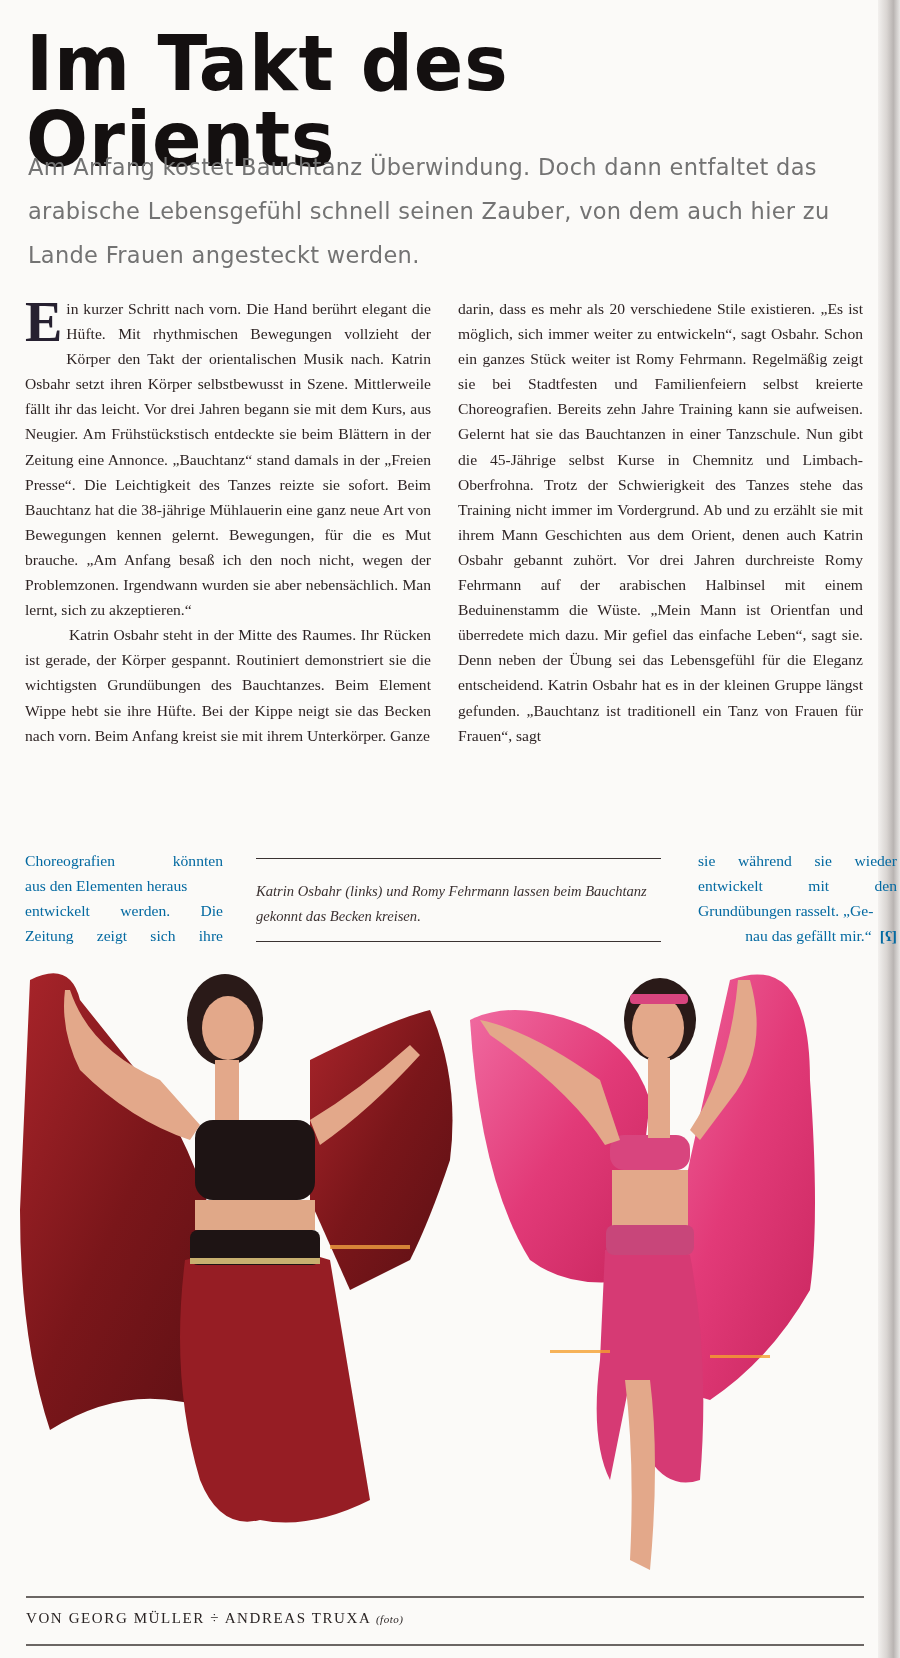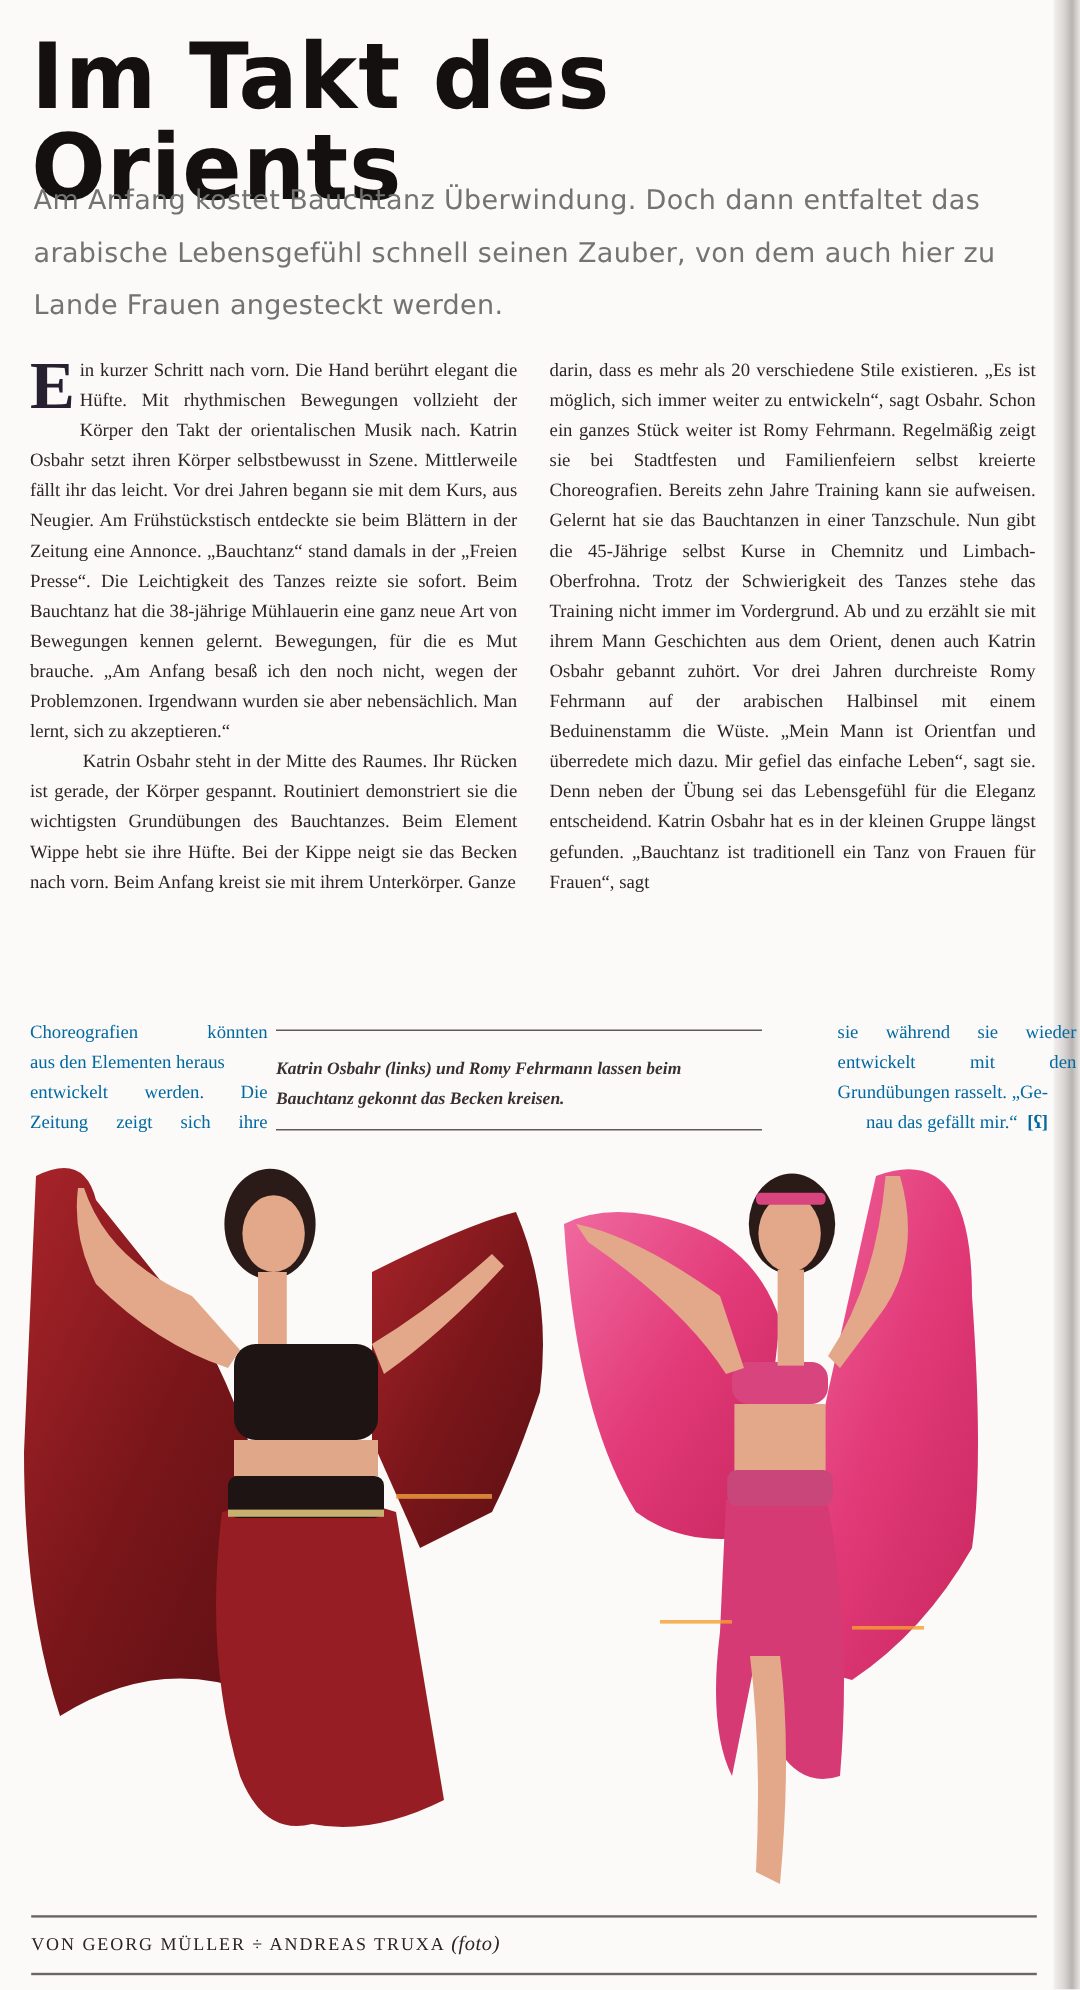--- a/index.html
+++ b/index.html
@@ -42,44 +42,44 @@
     font-family: "Liberation Serif", serif;
   }
 
   .narrow {
     position: absolute; font-size: 15.6px; line-height: 25.1px; text-align: justify;
     color: #0369a1;
   }
   .narrow-left { left: 25px; top: 848px; width: 198px; }
   .narrow-right { left: 664px; top: 848px; width: 199px; margin-left: 34px; }
   .narrow div { text-align-last: justify; white-space: nowrap; display: flex; justify-content: space-between; }
-  .narrow div.last { text-align-last: left; justify-content: center; gap: 4px; }
+  .narrow div.last { text-align-last: left; justify-content: flex-end; gap: 4px; }
 
   .caption-box {
-    position: absolute; left: 230px; top: 858px; width: 405px; height: 84px;
-    border-top: 1.5px solid #3a3232; border-bottom: 1.5px solid #3a3232; font-weight: bold;
+    position: absolute; left: 256px; top: 858px; width: 405px; height: 84px;
+    border-top: 1.5px solid #3a3232; border-bottom: 1.5px solid #3a3232;
   }
   .caption-text {
     position: absolute; left: 0; top: 20px; width: 405px;
     font-style: italic; font-size: 14.6px; line-height: 25px; color: #3a3030;
   }
 
   .end-mark { font-weight: 700; margin-left: 4px; }
 
   .photo {
     position: absolute; left: 10px; top: 960px; width: 860px; height: 640px;
   }
 
   .byline-rule { position: absolute; left: 26px; width: 838px; height: 0; border-top: 2px solid #6b6664; }
   .byline {
     position: absolute; left: 26px; top: 1610px;
     font-size: 15px; letter-spacing: 1.6px; color: #2a2424;
     text-transform: uppercase;
   }
-  .byline .foto { text-transform: none; font-style: italic; font-size: 17px; letter-spacing: 0.5px; }
+  .byline .foto { text-transform: none; font-style: italic; font-size: 11px; letter-spacing: 0.5px; }
 </style>
 </head>
 <body>
 
 <div class="right-edge"></div>
 
 <h1 class="headline">Im Takt des Orients</h1>
 
 <p class="lead">Am Anfang kostet Bauchtanz Überwindung. Doch dann entfaltet das arabische Lebensgefühl schnell seinen Zauber, von dem auch hier zu Lande Frauen angesteckt werden.</p>
 

